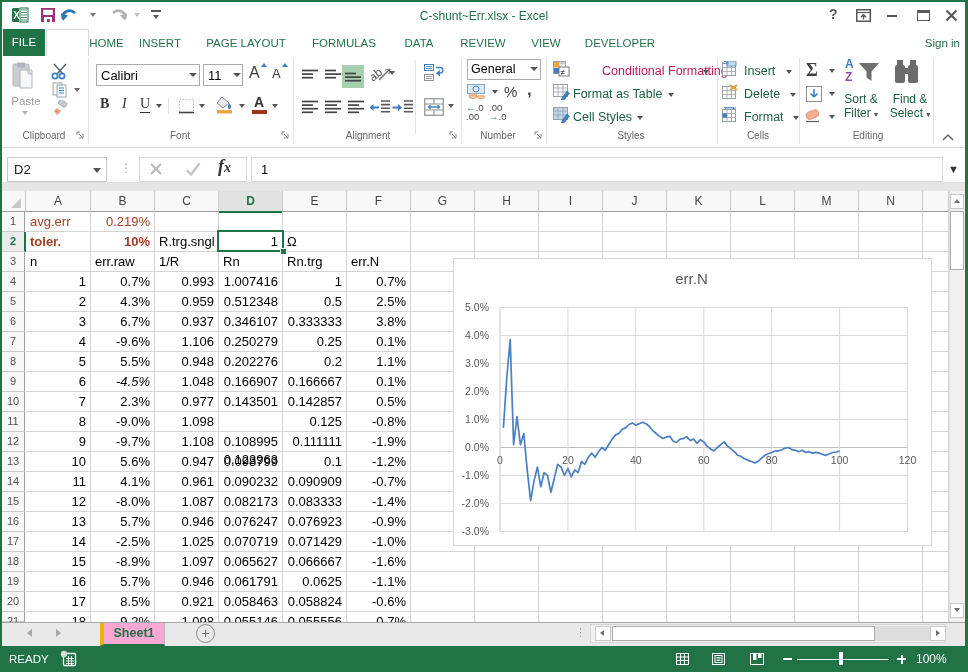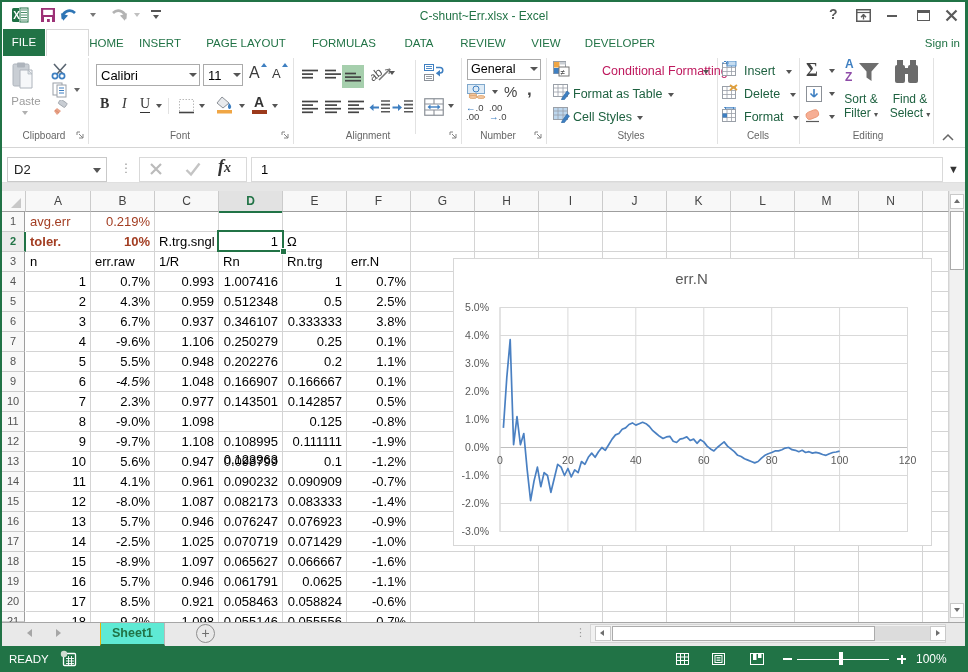--- a/index.html
+++ b/index.html
@@ -557,21 +557,21 @@
 <text x="317.7" y="205" font-size="10.5" fill="#595959" text-anchor="middle" font-family="Liberation Sans">80</text>
 <text x="385.6" y="205" font-size="10.5" fill="#595959" text-anchor="middle" font-family="Liberation Sans">100</text>
 <text x="453.5" y="205" font-size="10.5" fill="#595959" text-anchor="middle" font-family="Liberation Sans">120</text>
 <text x="237.5" y="25" font-size="15" fill="#595959" text-anchor="middle" font-family="Liberation Sans">err.N</text>
 <polyline points="49.4,168.9 52.8,118.5 56.2,80.7 59.6,185.7 63.0,157.7 66.4,185.7 69.8,174.5 73.2,210.9 76.6,241.7 80.0,222.1 83.4,208.1 86.8,227.7 90.1,213.7 93.5,216.5 96.9,233.3 100.3,219.3 103.7,205.3 107.1,208.1 110.5,216.5 113.9,209.5 117.3,217.9 120.7,210.9 124.1,213.7 127.5,202.5 130.9,205.3 134.3,198.3 137.7,194.1 141.1,198.3 144.5,192.7 147.9,188.5 151.3,191.3 154.7,185.7 158.1,180.1 161.5,175.9 164.9,174.5 168.2,170.3 171.6,168.9 175.0,165.5 178.4,163.9 181.8,166.1 185.2,164.7 188.6,163.3 192.0,164.7 195.4,167.5 198.8,171.7 202.2,174.5 205.6,177.3 209.0,179.5 212.4,177.9 215.8,177.3 219.2,182.3 222.6,183.5 226.0,180.1 229.4,179.3 232.8,177.9 236.2,181.5 239.6,180.1 243.0,184.3 246.4,180.7 249.8,182.9 253.1,187.1 256.5,189.9 259.9,191.9 263.3,188.5 266.7,185.7 270.1,182.9 273.5,187.1 276.9,189.9 280.3,192.7 283.7,196.3 287.1,197.5 290.5,199.7 293.9,201.1 297.3,202.5 300.7,203.9 304.1,202.5 307.5,199.1 310.9,196.3 314.3,194.7 317.7,193.5 321.1,191.9 324.5,191.9 327.9,190.7 331.2,189.1 334.6,188.5 338.0,190.7 341.4,191.3 344.8,192.7 348.2,191.3 351.6,193.5 355.0,192.7 358.4,194.1 361.8,193.3 365.2,194.1 368.6,195.5 372.0,196.3 375.4,194.7 378.8,193.5 382.2,193.0 385.6,192.1" fill="none" stroke="#4A80C2" stroke-width="1.7" stroke-linejoin="round"></polyline>
 </svg>
   </div>
 <div class="abs" style="left:2px;top:622px;width:963px;height:24px;background:#E9E9E9;border-top:1px solid #A6A6A6;box-sizing:border-box;"></div>
 <div class="abs" style="left:27px;top:629px;width:0;height:0;border-top:4.5px solid transparent;border-bottom:4.5px solid transparent;border-right:5px solid #A6A6A6"></div>
 <div class="abs" style="left:56px;top:629px;width:0;height:0;border-top:4.5px solid transparent;border-bottom:4.5px solid transparent;border-left:5px solid #A6A6A6"></div>
-<div class="abs" style="left:100px;top:623px;width:65px;height:23px;background:#5eead4;border-left:1px solid #eab308;border-right:1px solid #B9B9B9;border-bottom:2px solid #217346;box-sizing:border-box;text-align:center;font-size:12.5px;font-weight:bold;color:#217346;line-height:20px;">Sheet1</div>
+<div class="abs" style="left:100px;top:623px;width:65px;height:23px;background:#f9a8d4;border-left:4px solid #eab308;border-right:1px solid #B9B9B9;border-bottom:2px solid #217346;box-sizing:border-box;text-align:center;font-size:12.5px;font-weight:bold;color:#217346;line-height:20px;">Sheet1</div>
 <div class="abs" style="left:196px;top:624px;width:19px;height:19px;border:1.2px solid #8E8E8E;border-radius:50%;box-sizing:border-box;color:#6E6E6E;font-size:14px;line-height:16px;text-align:center;">+</div>
 <div class="abs" style="left:575px;top:626px;color:#999;font-size:11px;">⋮</div>
 <div class="abs" style="left:590px;top:624px;width:356px;height:19px;background:#F1F1F1;border:1px solid #D5D5D5;box-sizing:border-box;"></div>
 <div class="abs" style="left:595px;top:626px;width:16px;height:15px;background:#fff;border:1px solid #C9C9C9;box-sizing:border-box;"></div>
 <div class="abs" style="left:600px;top:630px;width:0;height:0;border-top:3.5px solid transparent;border-bottom:3.5px solid transparent;border-right:4.5px solid #6E6E6E"></div>
 <div class="abs" style="left:612px;top:626px;width:263px;height:15px;background:#fff;border:1px solid #ABABAB;box-sizing:border-box;"></div>
 <div class="abs" style="left:875px;top:626px;width:55px;height:15px;background:#DCDCDC;"></div>
 <div class="abs" style="left:930px;top:626px;width:16px;height:15px;background:#fff;border:1px solid #C9C9C9;box-sizing:border-box;"></div>
 <div class="abs" style="left:936px;top:630px;width:0;height:0;border-top:3.5px solid transparent;border-bottom:3.5px solid transparent;border-left:4.5px solid #6E6E6E"></div>
 <div class="abs" style="left:0;top:646px;width:968px;height:26px;background:#217346;"></div>

